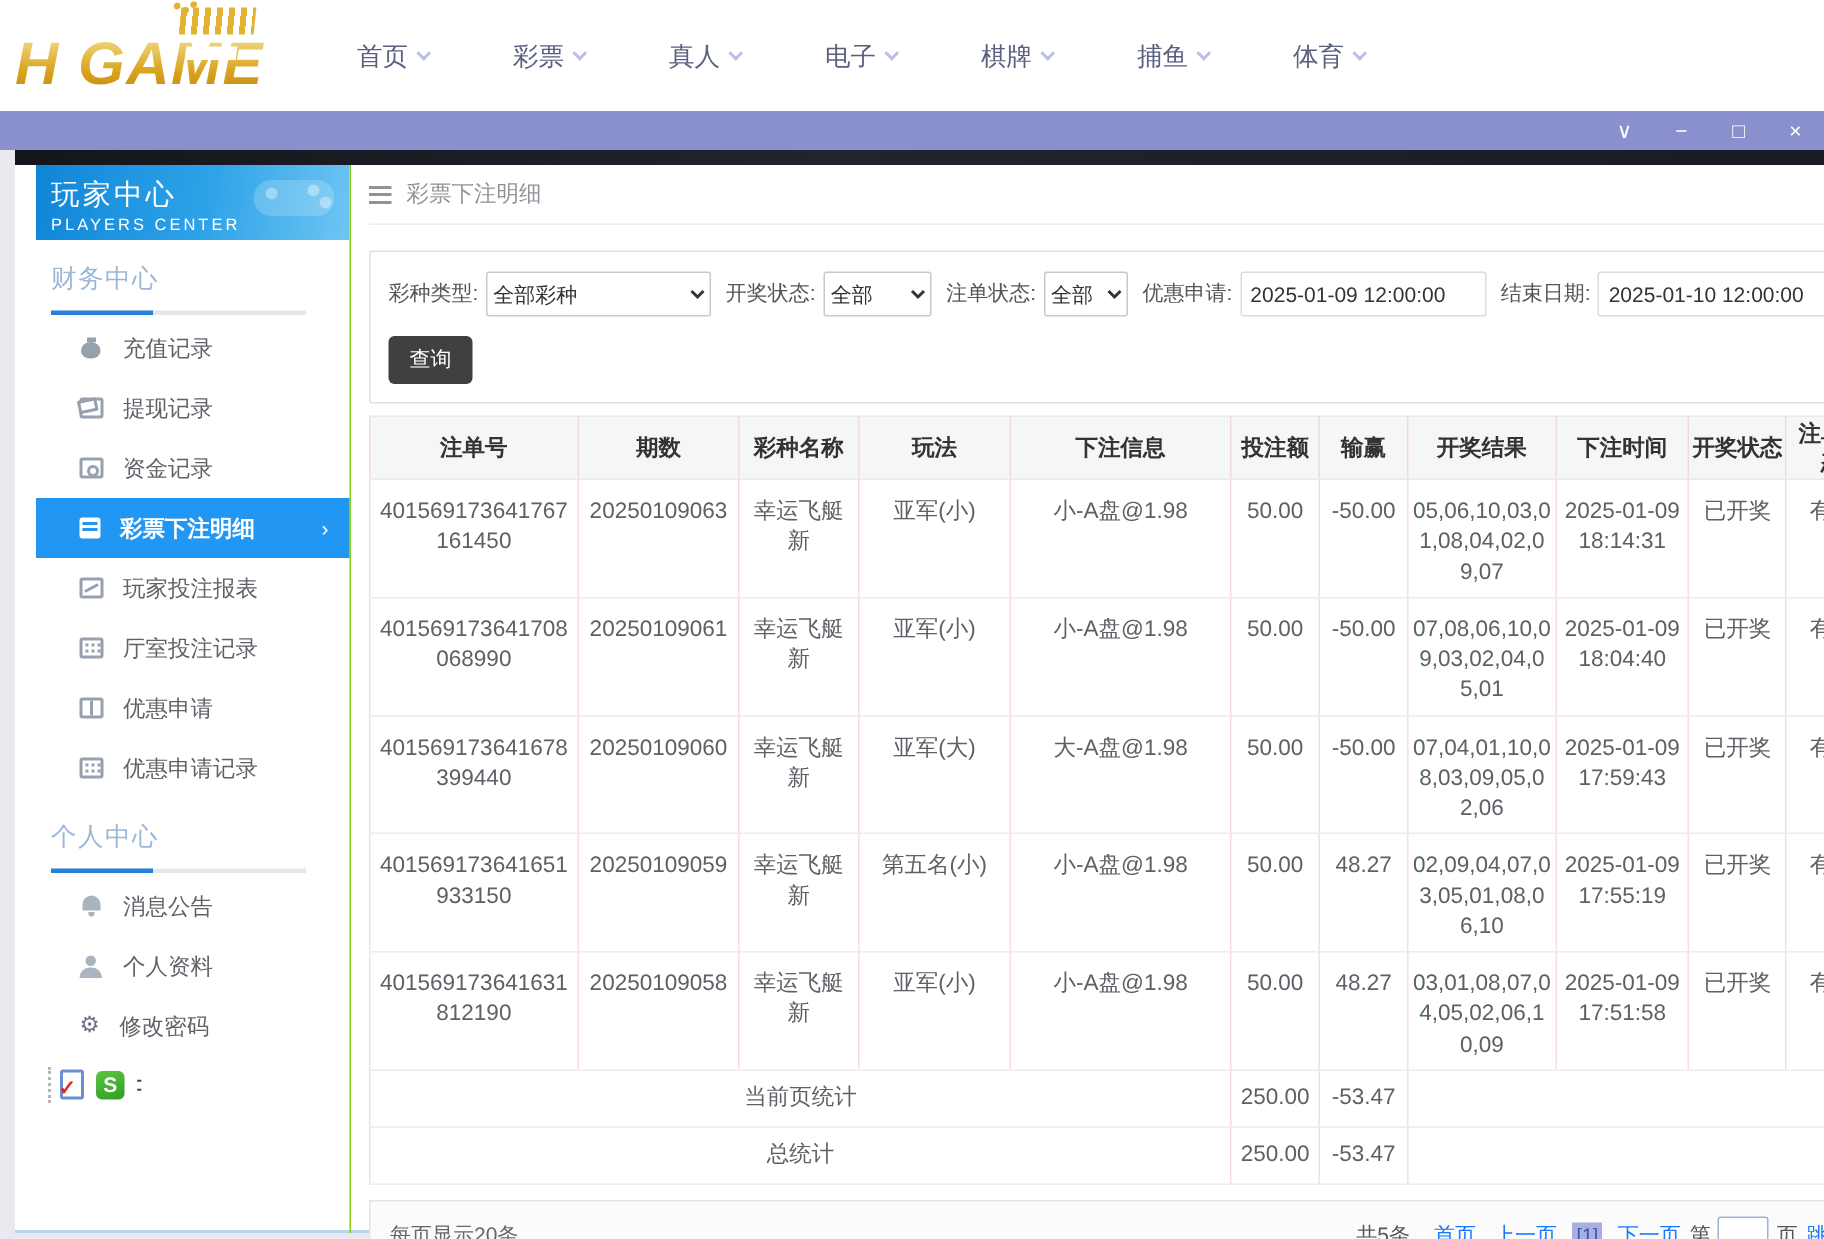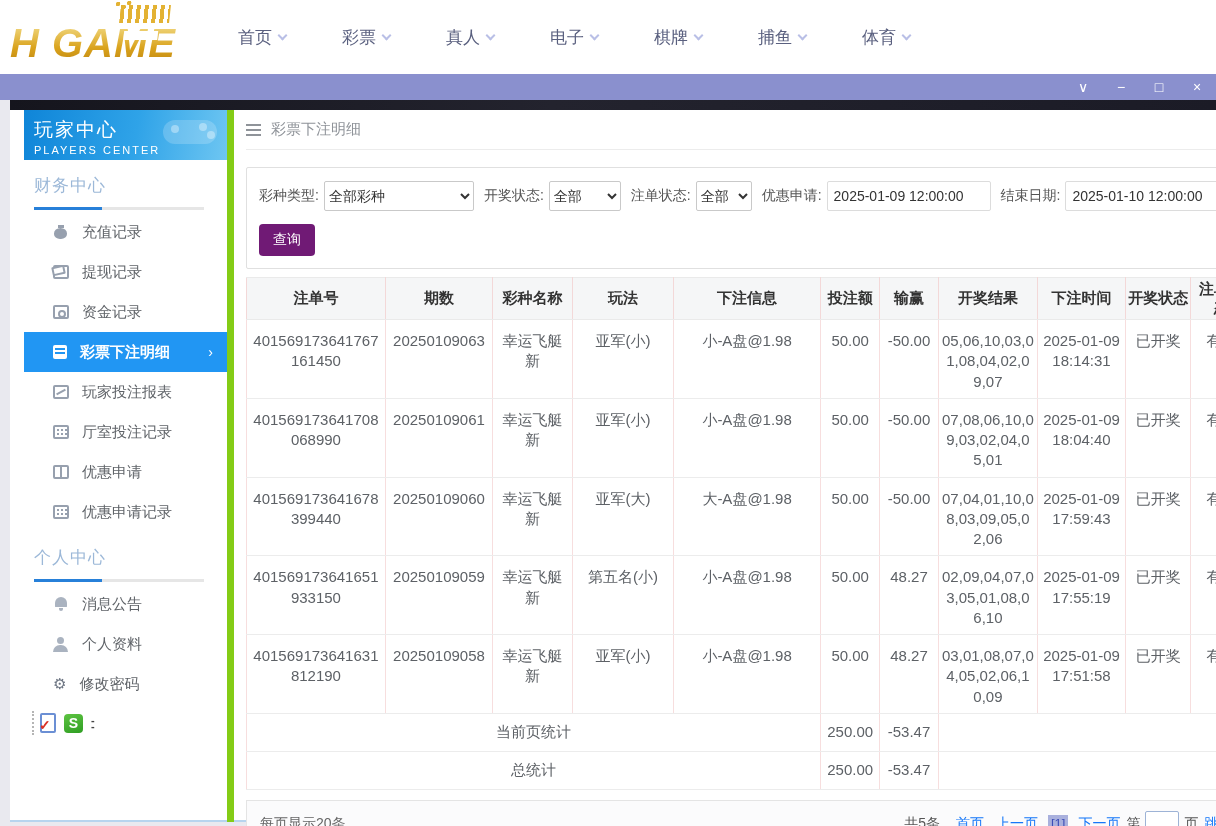--- a/index.html
+++ b/index.html
@@ -26,21 +26,21 @@
   
   .titlebar { position:absolute; top:74px; left:0; width:1216px; height:26px; background:#8a90ce; display:flex; align-items:center; justify-content:flex-end; z-index:3; }
   .win-ctrl { color:#ffffff; font-size:14px; line-height:26px; width:38px; text-align:center; cursor:pointer; }
 
   
   .window { position:absolute; top:100px; left:10px; width:1206px; height:722px; background:#ffffff; border-bottom:2px solid #b7d4ee; }
   .window-topbar { height:10px; width:100%; background:linear-gradient(90deg,#15151d,#23232e 45%,#1b1b26); }
   .app { display:flex; height:712px; }
 
   
-  .sidebar { width:224px; padding-left:14px; flex-shrink:0; border-right:7px solid #84cc16; }
+  .sidebar { width:224px; padding-left:14px; flex-shrink:0; border-right:1px solid #84cc16; }
   .sb-header { position:relative; height:50px; background:linear-gradient(100deg,#0f85d8 0%,#2fa3e8 55%,#6ec6f2 100%); color:#fff; padding:7px 0 0 10px; overflow:hidden; }
   .sb-header .t1 { font-size:19px; letter-spacing:2px; }
   .sb-header .t2 { font-size:11px; letter-spacing:2px; margin-top:1px; }
   .pad-decor { position:absolute; right:8px; top:4px; width:56px; height:34px; opacity:.55; }
   .pad-decor::before { content:""; position:absolute; left:0; top:6px; width:54px; height:24px; background:rgba(255,255,255,.35); border-radius:12px; }
   .pad-decor::after { content:""; position:absolute; left:8px; top:11px; width:8px; height:8px; background:rgba(255,255,255,.8); border-radius:50%;
      box-shadow:28px -2px 0 rgba(255,255,255,.8), 36px 6px 0 rgba(255,255,255,.8); }
   .sb-section-title { margin:14px 0 0 10px; font-size:17px; color:#9cb8d8; letter-spacing:1px; }
   .sb-divider { margin:10px 0 2px 10px; width:170px; height:3px; background:#e6e6e6; position:relative; }
   .sb-divider::before { content:""; position:absolute; left:0; top:0; width:68px; height:3px; background:#2780d9; }
@@ -92,21 +92,21 @@
     background:repeating-linear-gradient(180deg,#8f9399 0 2px,transparent 2px 5px); }
 
   .filter-panel { margin-top:17px; border:1px solid #e0e0e0; border-radius:2px; padding:13px 12px 12px 12px; }
   .filter-row { display:flex; align-items:center; flex-wrap:nowrap; font-size:14px; color:#555; }
   .filter-row label { margin-right:5px; white-space:nowrap; }
   .filter-row select { height:30px; border:1px solid #c9c9c9; border-radius:2px; color:#333; font-size:14px; margin-right:10px; background:#fff; font-family:"Liberation Sans",sans-serif; }
   .sel-lottery { width:150px; }
   .sel-draw { width:72px; }
   .sel-order { width:56px; }
   .date-input { height:30px; width:164px; border:1px solid #dcdcdc; border-radius:2px; font-size:14px; color:#333; padding:0 6px; margin-right:10px; font-family:"Liberation Sans",sans-serif; }
-  .btn-search { margin-top:13px; width:56px; height:32px; background:#701a75; color:#fff; border:none; border-radius:4px; font-size:14px; cursor:pointer; font-family:"Liberation Sans",sans-serif; }
+  .btn-search { margin-top:13px; width:56px; height:32px; background:#404040; color:#fff; border:none; border-radius:4px; font-size:14px; cursor:pointer; font-family:"Liberation Sans",sans-serif; }
 
   
   table.bets { width:100%; margin-top:8px; border-collapse:collapse; table-layout:fixed; }
   table.bets th { height:42px; background:#f5f6f7; color:#333; font-size:15px; font-weight:bold;
     border-top:1px solid #eaeaea; border-bottom:1px solid #eaeaea; border-left:1px solid #f3d8d8; border-right:1px solid #f3d8d8; padding:0 2px; }
   table.bets td { color:#5d6166; font-size:15px; text-align:center; vertical-align:top; padding:11px 3px 6px 3px;
     border-bottom:1px solid #ececec; border-left:1px solid #f7dede; border-right:1px solid #f7dede; word-break:break-all; line-height:1.35; }
   table.bets tr.data-row td { height:75px; }
   table.bets tr.summary-row td { height:38px; padding:0 3px; vertical-align:middle; }
 

